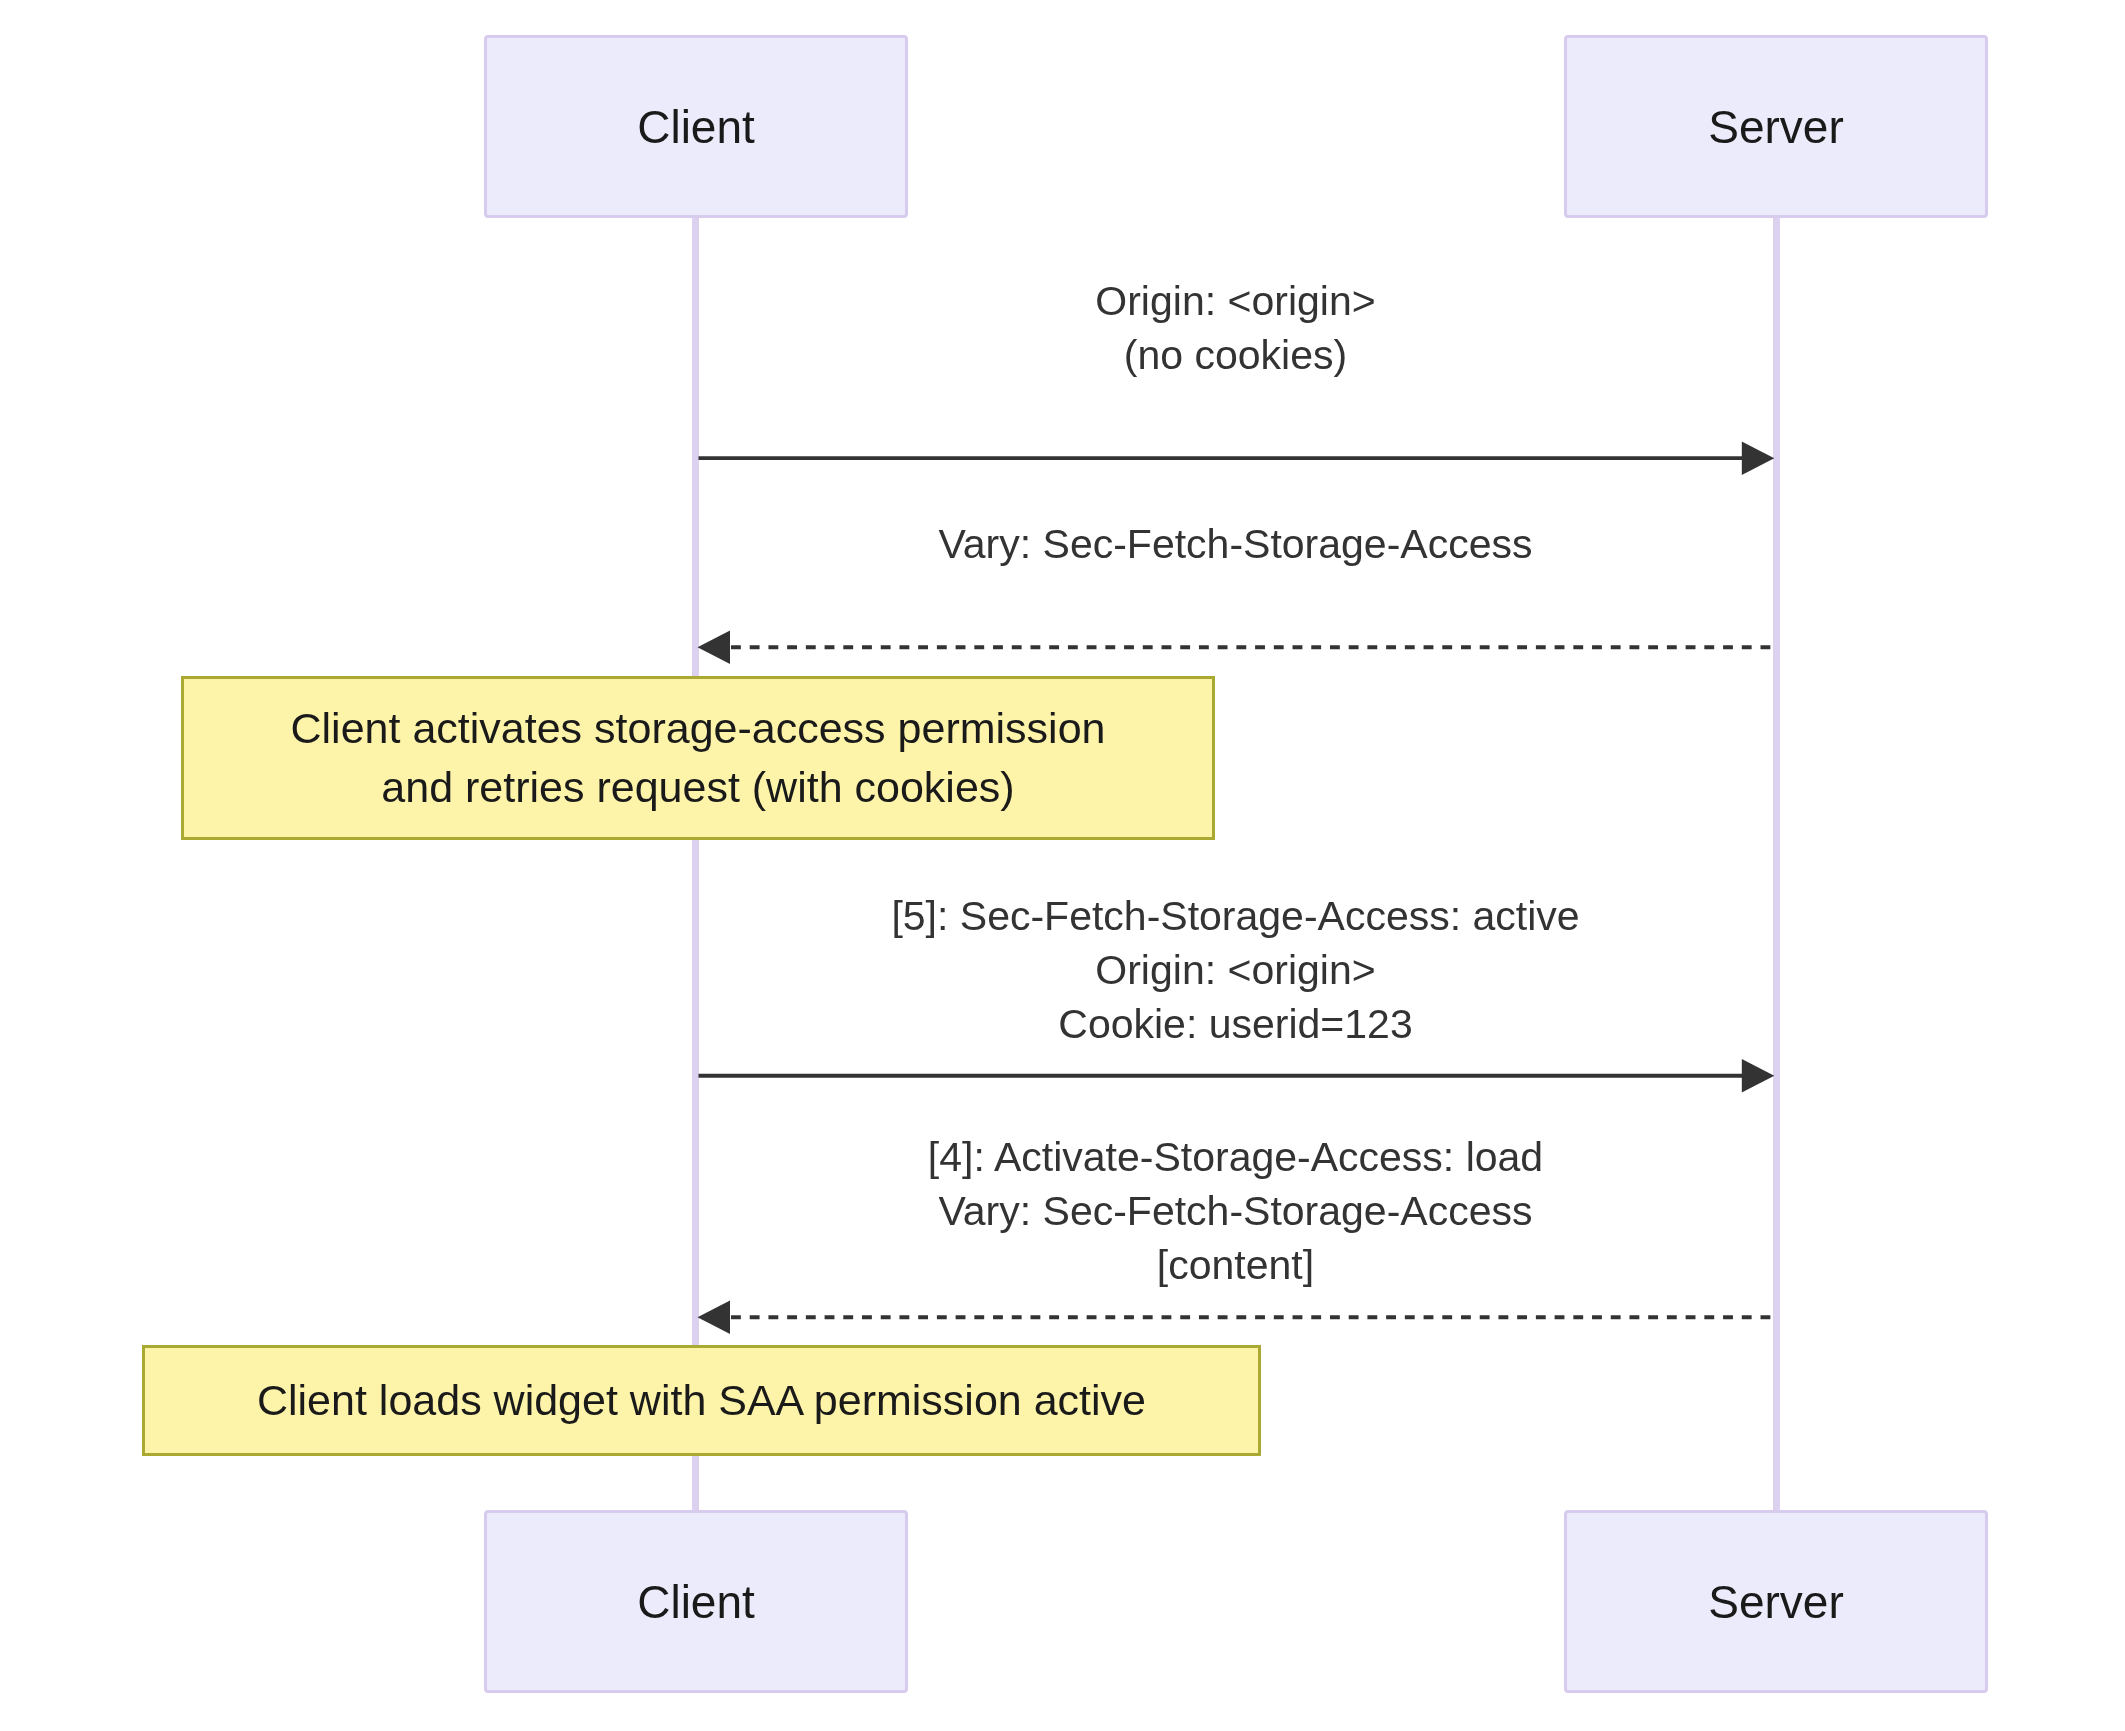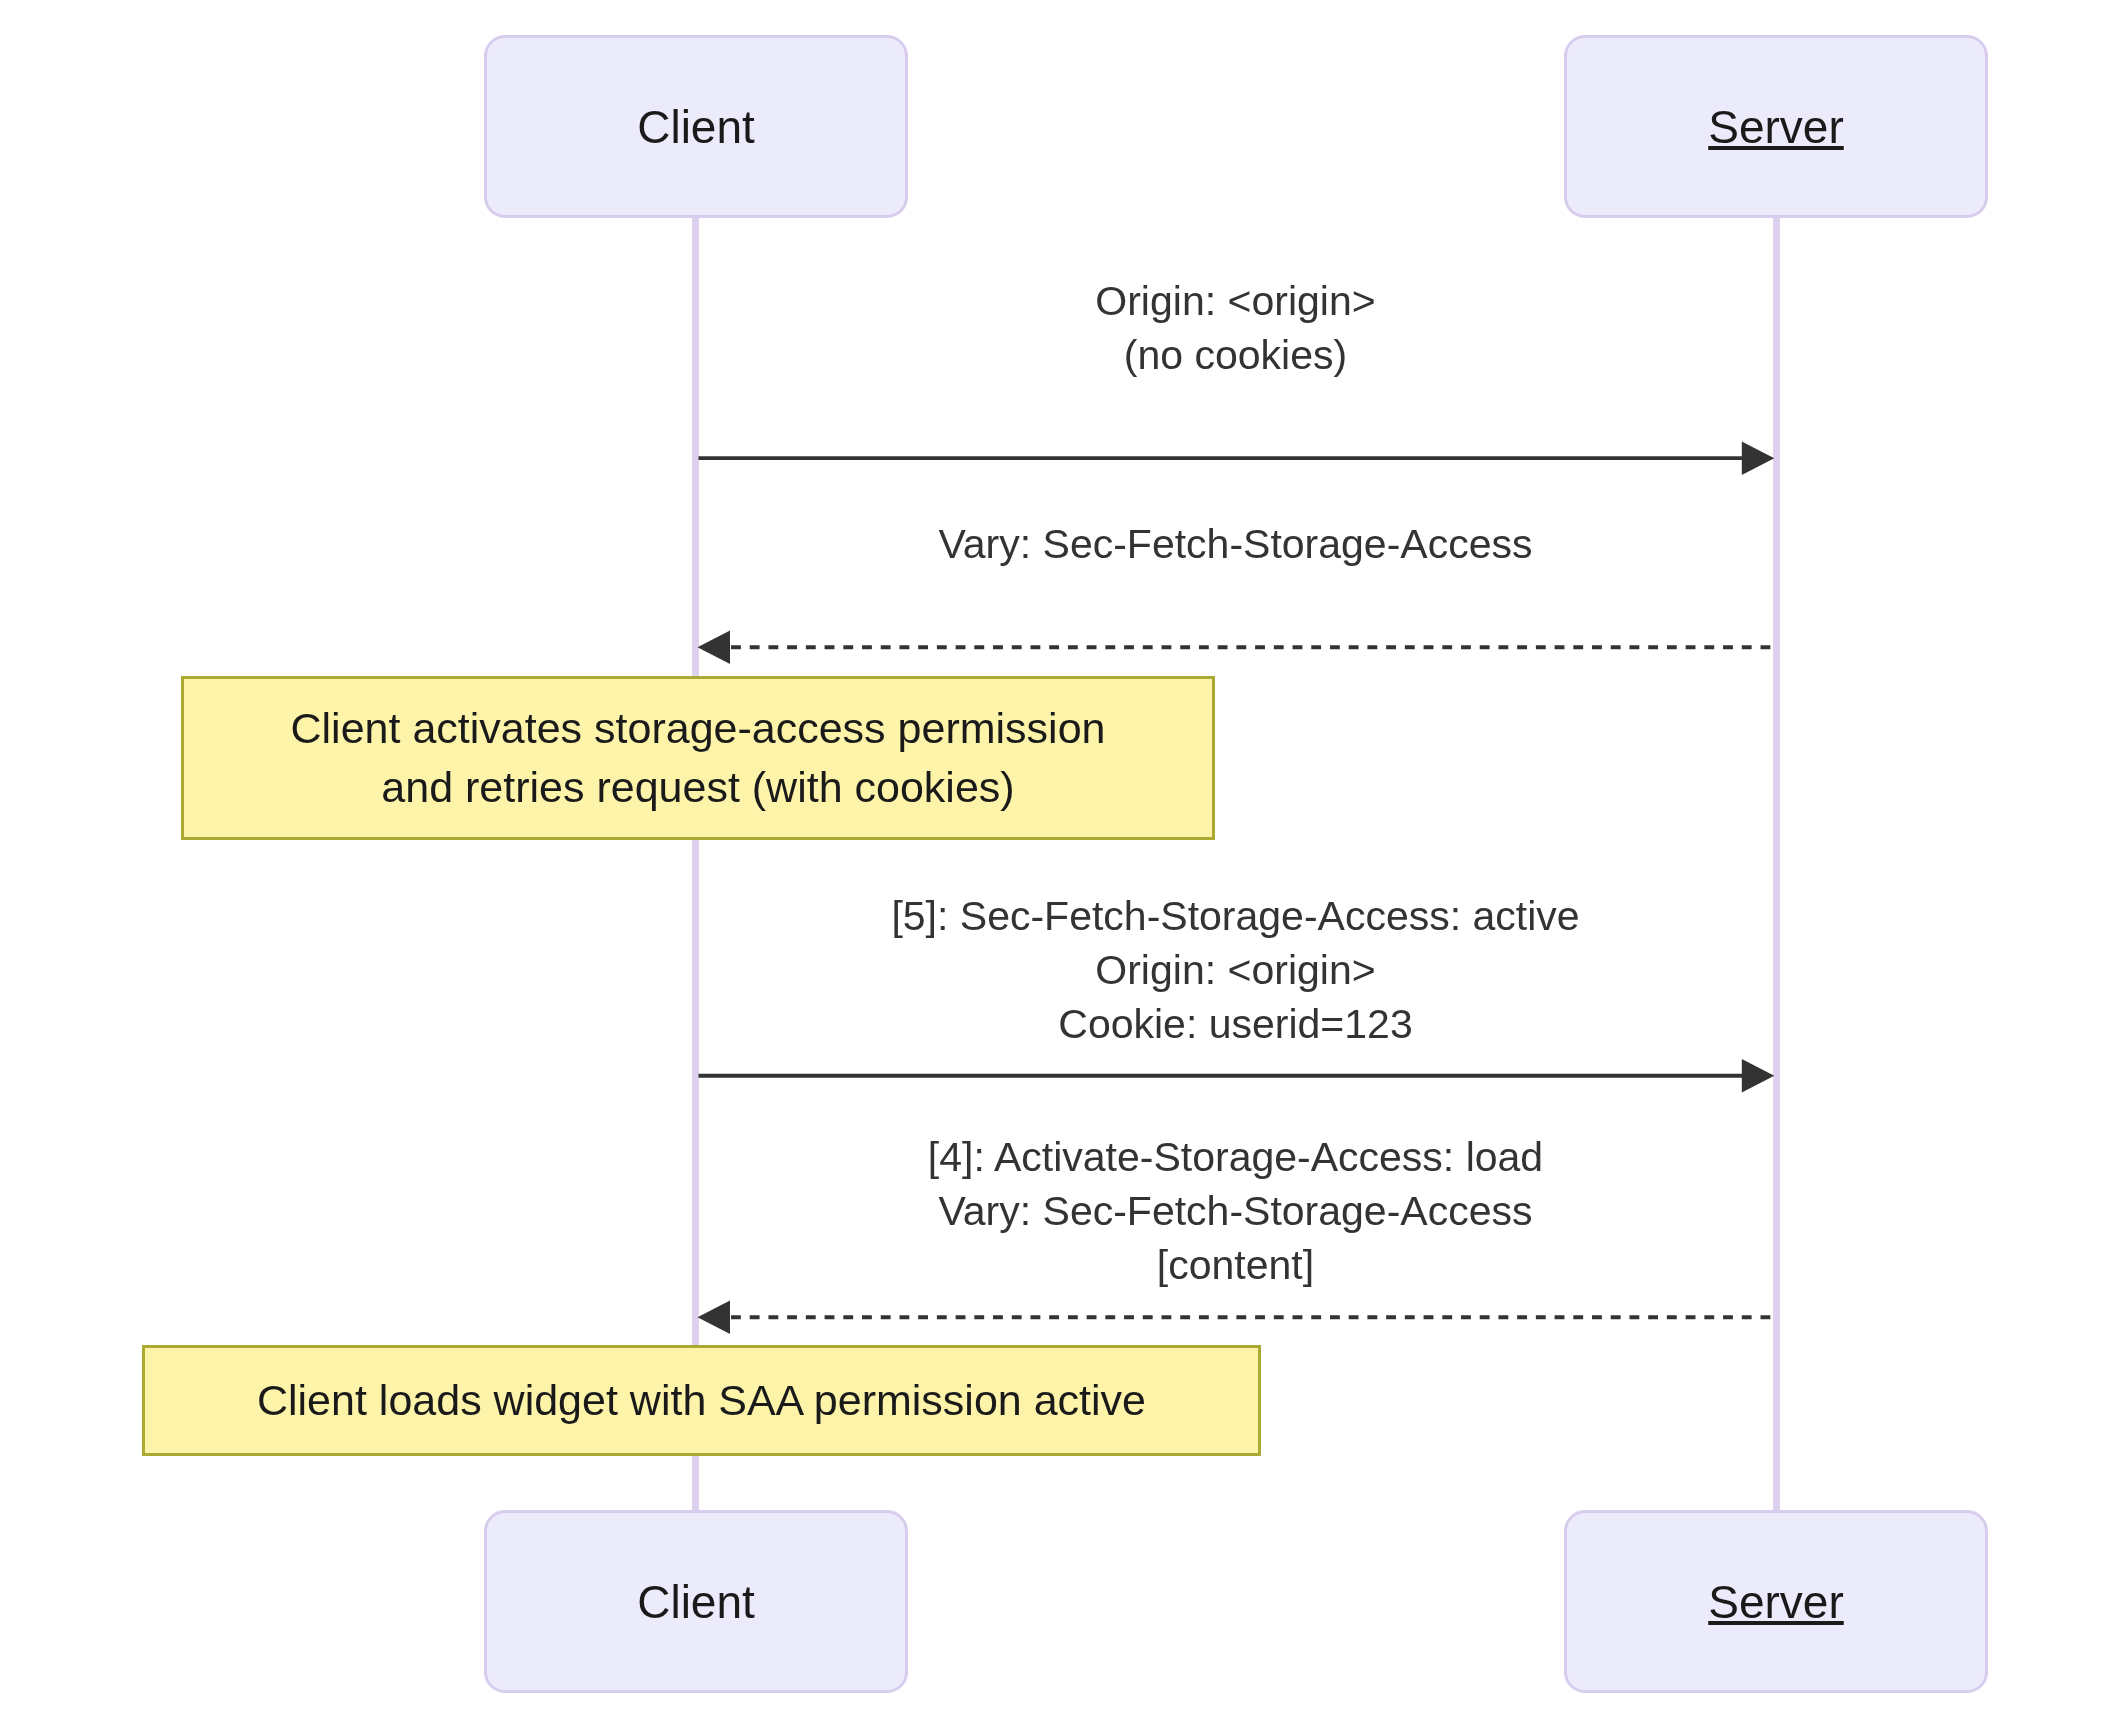--- a/index.html
+++ b/index.html
@@ -58,28 +58,28 @@
     color:var(--note-text);
     z-index:3;
   }
   .note-1{left:181px;top:676px;width:1034px;height:164px;}
   .note-2{left:142px;top:1345px;width:1119px;height:111px;}
   .actor{
     position:absolute;
     width:424px;height:183px;
     background:var(--actor-fill);
     border:3.9px solid var(--actor-border);
-    border-radius:21px;
+    border-radius:4px;
     box-sizing:border-box;
     display:flex;align-items:center;justify-content:center;
     font-size:46px;color:var(--actor-text);
     z-index:3;
   }
   .actor.client{left:484px;}
-  .actor.server{left:1564px;text-decoration:underline;}
+  .actor.server{left:1564px;}
   .actor.top{top:35px;}
   .actor.bottom{top:1510px;}
 </style>
 </head>
 <body>
 
 <div class="canvas">
 
   <div class="lifeline client"></div>
   <div class="lifeline server"></div>

